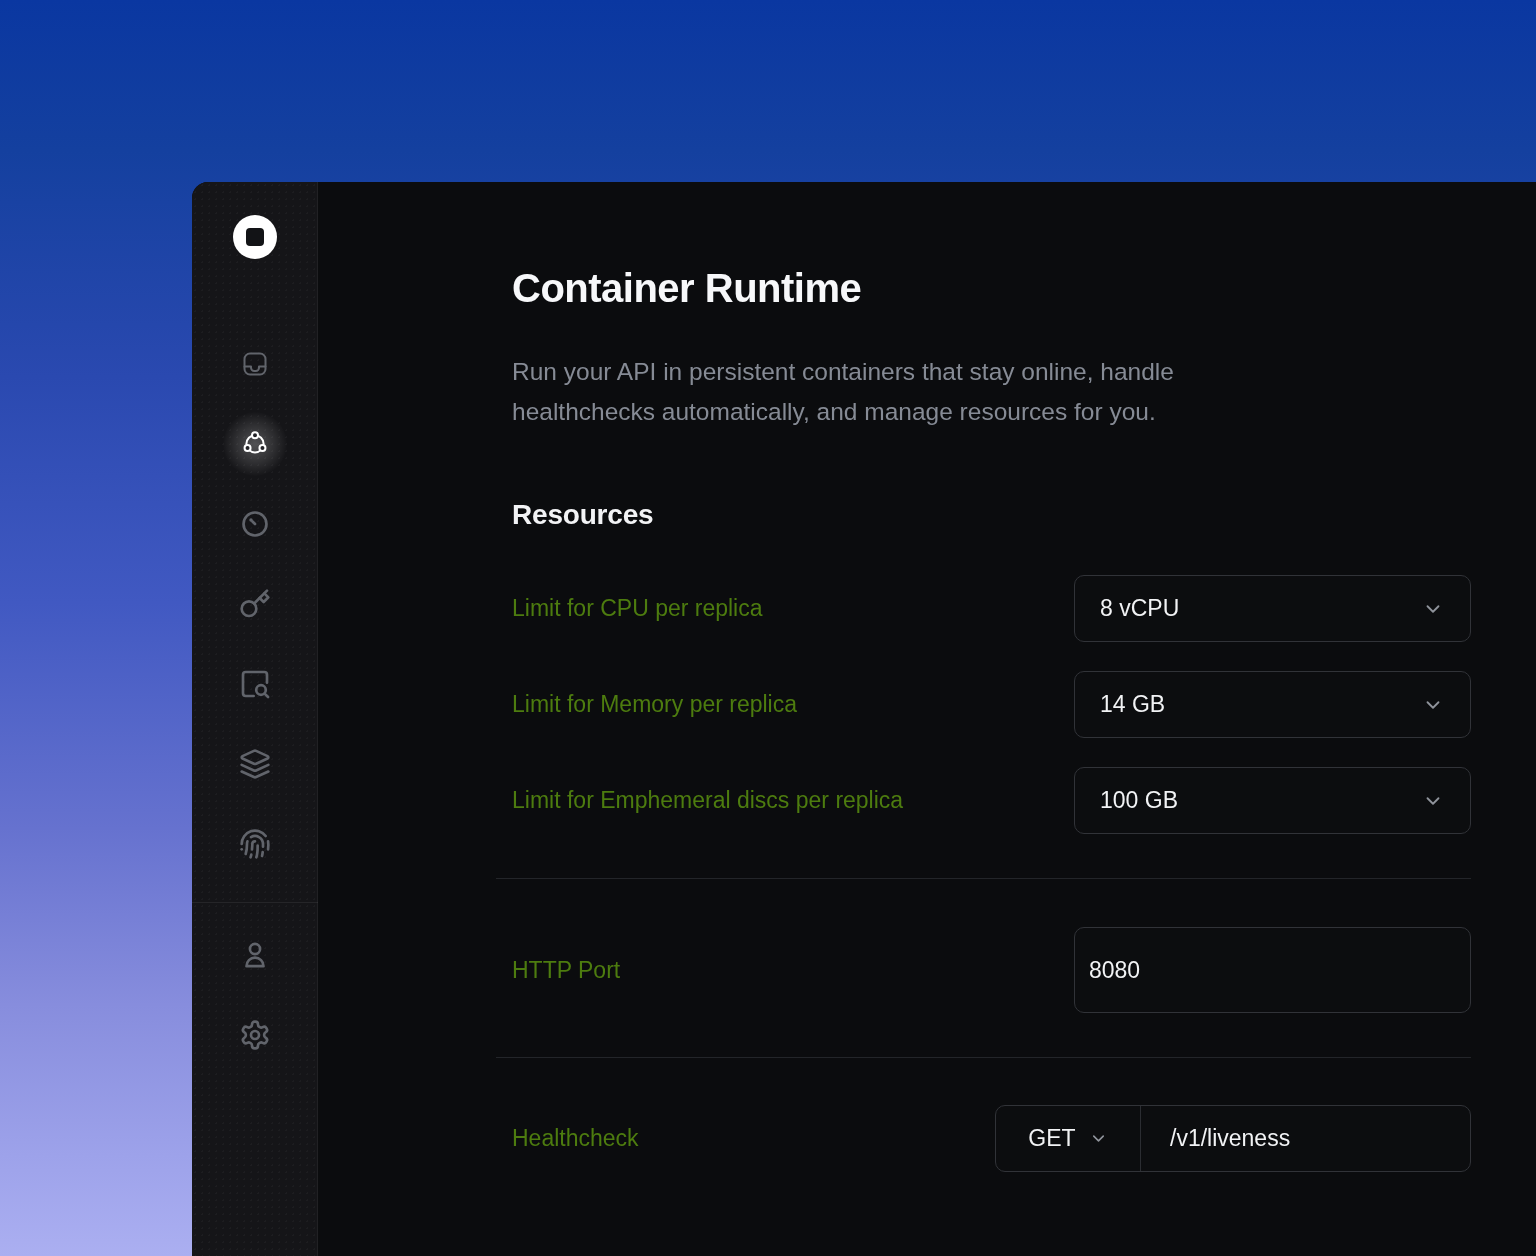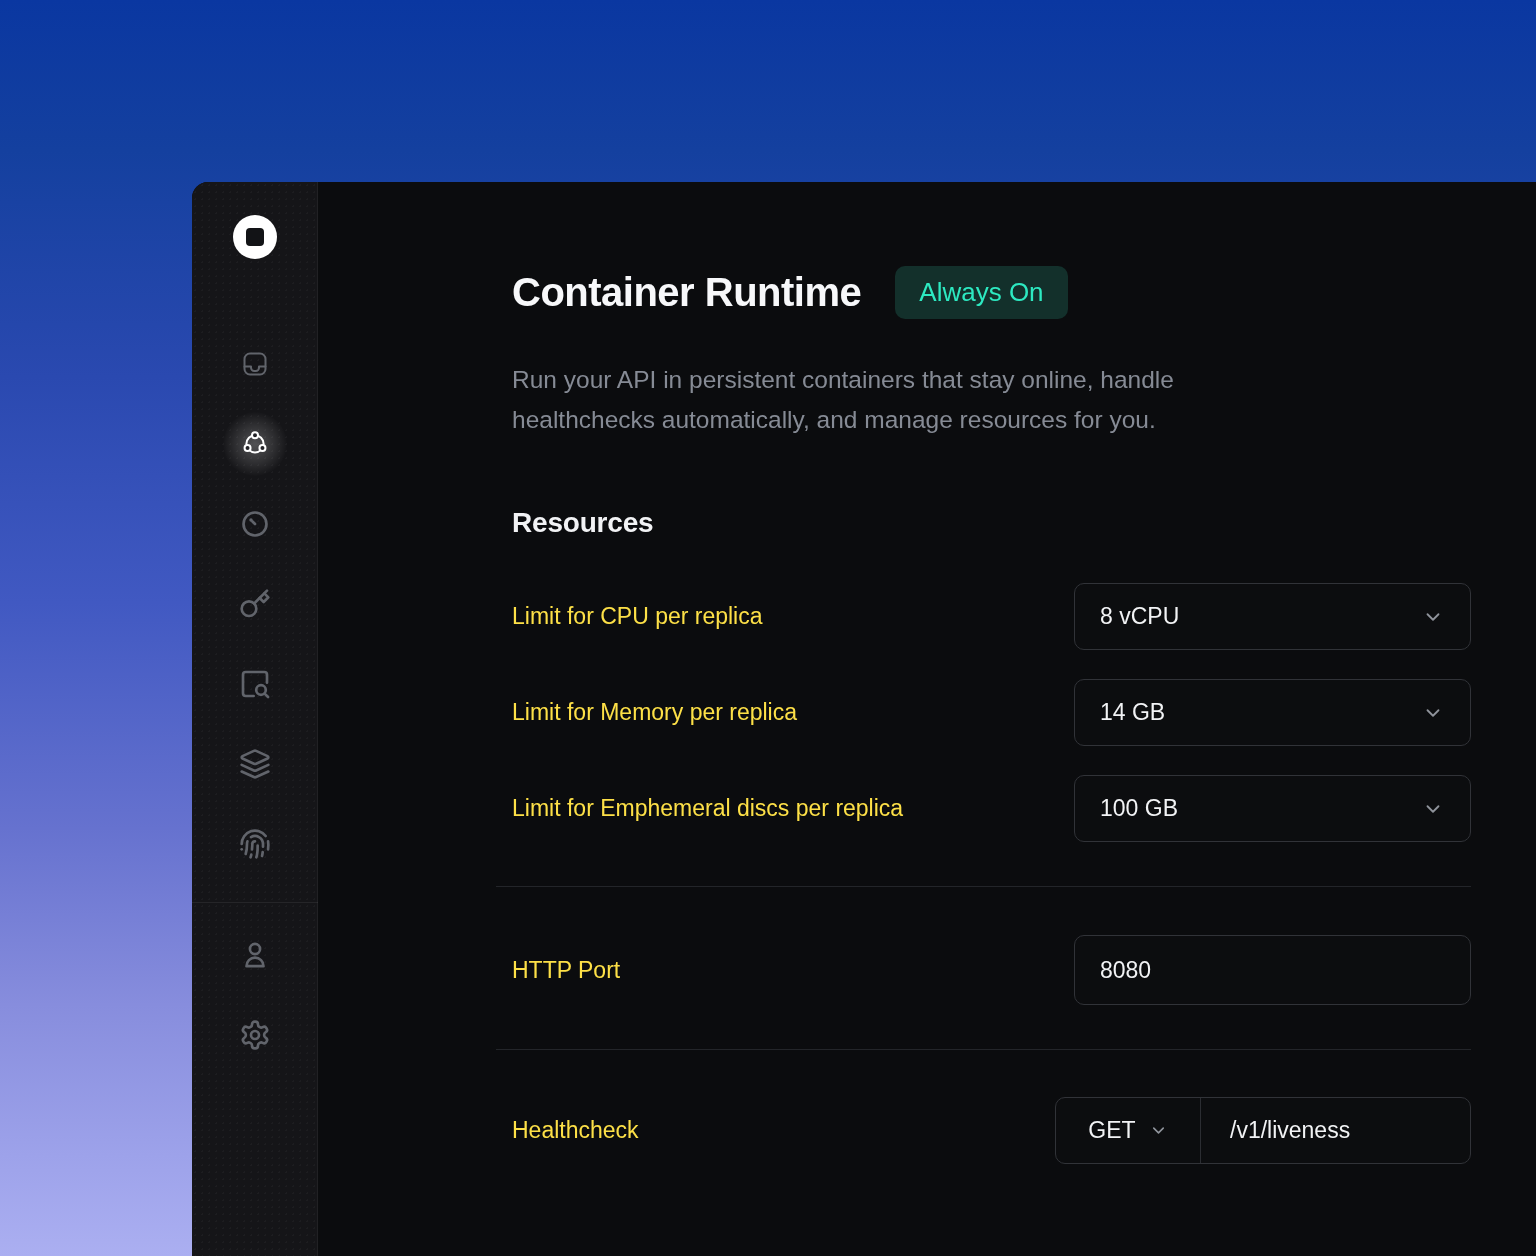--- a/index.html
+++ b/index.html
@@ -78,49 +78,49 @@
   .section-heading {
     margin-top:67px; padding-left:16px;
     font-size:28px; font-weight:700; letter-spacing:-0.2px; color:#f2f3f5;
   }
 
   .form-row {
     display:flex; align-items:center; justify-content:space-between;
   }
   .form-row.first { margin-top:44px; }
   .form-row + .form-row { margin-top:29px; }
-  .row-label { padding-left:16px; font-size:23px; color:#fde047; }
+  .row-label { padding-left:16px; font-size:23px; color:#4d7c0f; }
 
   .control {
     width:397px; height:67px;
     border:1px solid #313338; border-radius:10px;
     background:#0c0d0f;
     display:flex; align-items:center;
     color:#f2f3f5; font-size:23px;
     cursor:pointer;
   }
   .select-control { justify-content:space-between; padding:0 26px 0 25px; }
   .chev { color:#8f939b; flex:0 0 auto; }
   .chev svg { width:22px; height:22px; display:block; }
 
   .text-input {
-    width:397px; height:70px;
+    width:397px; height:86px;
     border:1px solid #313338; border-radius:10px;
     background:#0c0d0f; color:#f2f3f5;
     font-family:"Liberation Sans", sans-serif;
-    font-size:23px; padding:0 25px; outline:none;
+    font-size:23px; padding:0 14px; outline:none;
   }
 
   .divider { height:1px; background:#232529; margin-top:44px; }
 
   .http-row { margin-top:48px; }
   .hc-row { margin-top:47px; }
 
   .hc-control {
-    width:416px; height:67px;
+    width:476px; height:67px;
     border:1px solid #313338; border-radius:10px;
     background:#0c0d0f; display:flex; align-items:stretch; overflow:hidden;
   }
   .hc-method {
     flex:0 0 145px; display:flex; align-items:center; justify-content:center; gap:13px;
     color:#f2f3f5; font-size:23px; cursor:pointer;
     border-right:1px solid #2b2d32;
   }
   .hc-method .chev svg { width:19px; height:19px; }
   .hc-path {
@@ -220,21 +220,20 @@
           <circle cx="12" cy="12" r="3"></circle>
         </svg>
       </div>
     </div>
   </div>
 
   <div class="main">
 
     <div class="header-row">
       <h1 class="page-title">Container Runtime</h1>
-      <span class="badge">Always On</span>
     </div>
 
     <p class="description">Run your API in persistent containers that stay online, handle healthchecks automatically, and manage resources for you.</p>
 
     <h2 class="section-heading">Resources</h2>
 
     <div class="form-row first">
       <span class="row-label">Limit for CPU per replica</span>
       <div class="control select-control">
         <span>8 vCPU</span>

